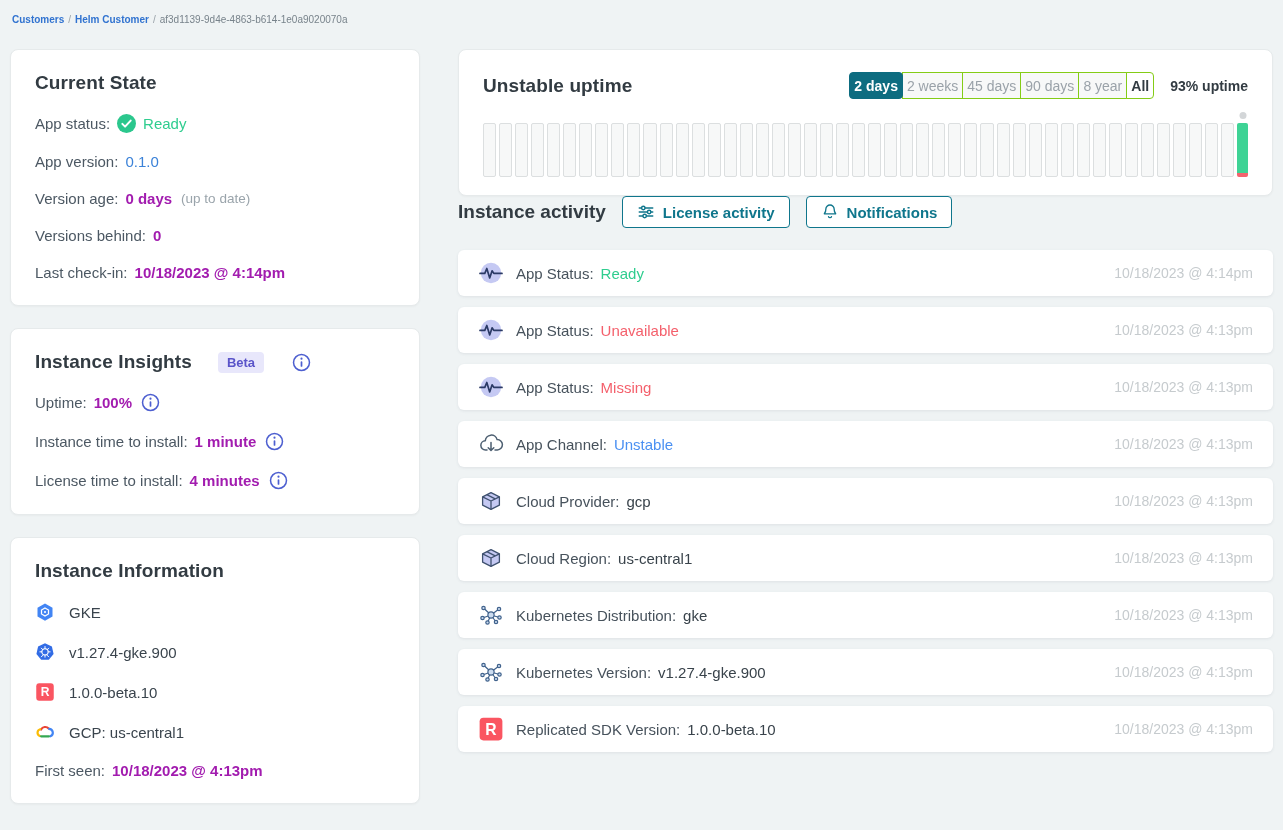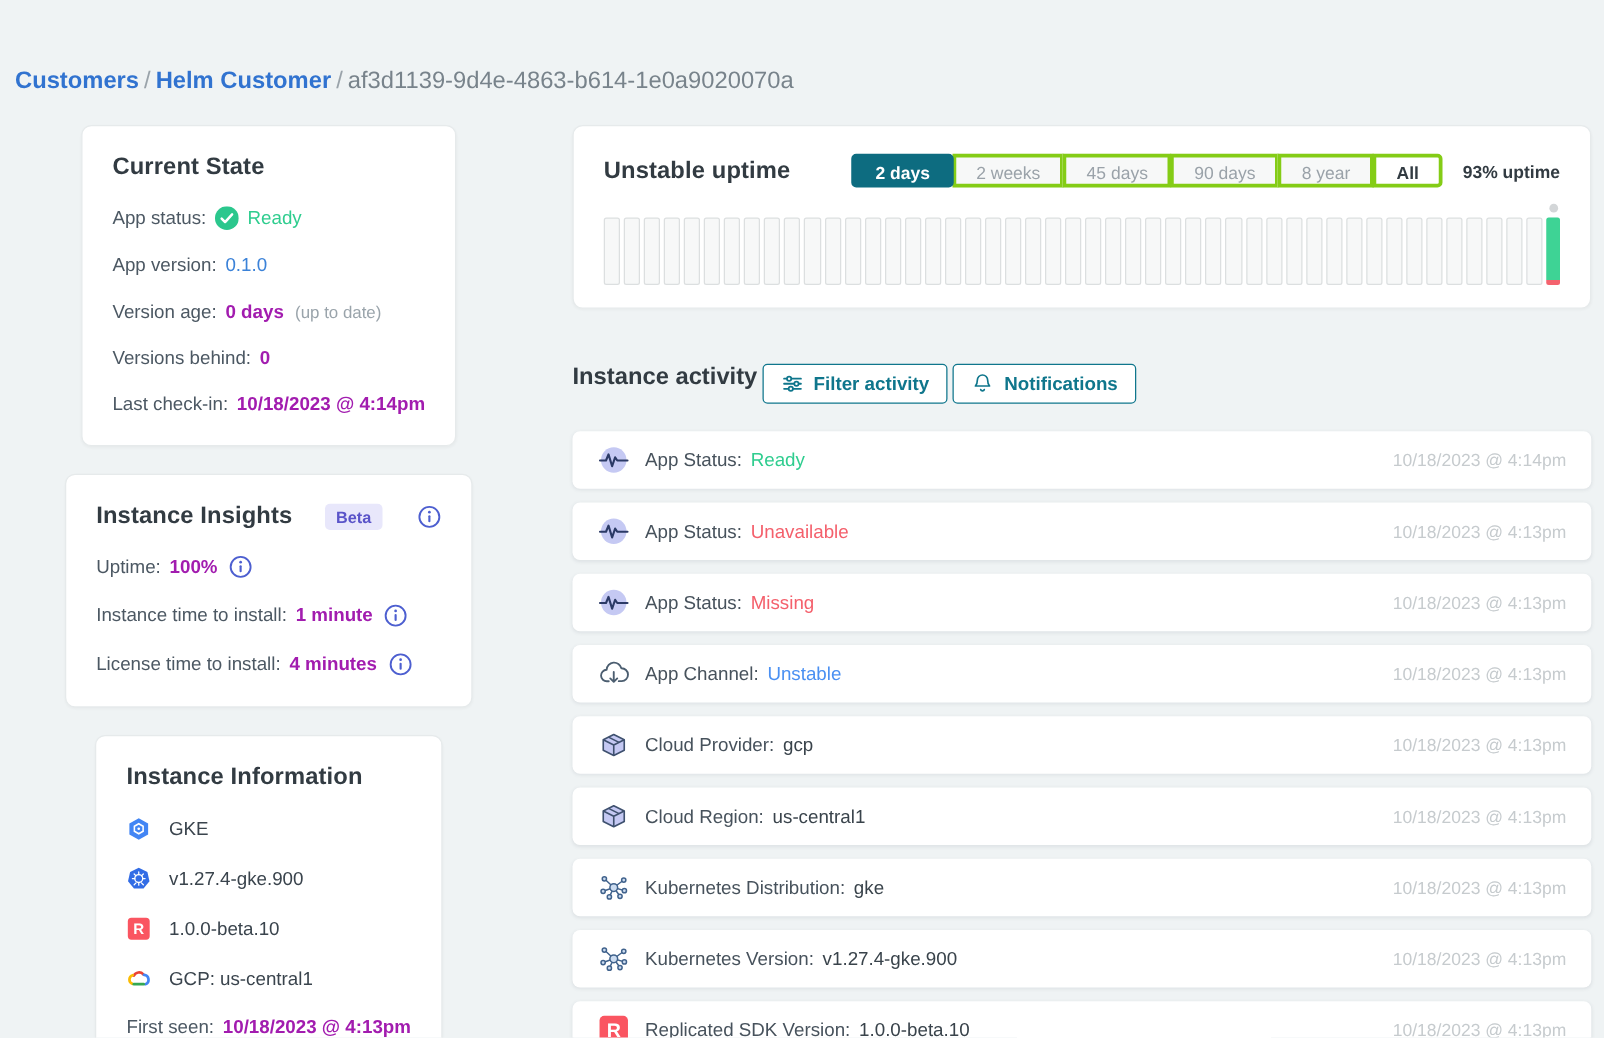--- a/index.html
+++ b/index.html
@@ -1,28 +1,28 @@
 <!DOCTYPE html>
 <html><head>
 <meta charset="utf-8">
 <style>
   * { box-sizing: border-box; margin: 0; padding: 0; }
   html,body { width:1283px; height:830px; overflow:hidden; }
   body { background:#eff3f4; font-family:"Liberation Sans", sans-serif; color:#39434b; }
   .page { padding:10px 10px 0 10px; }
 
   
-  .breadcrumb { font-size:19px; padding:4px 2px 0 2px; color:#78838b;margin-top:40px; }
+  .breadcrumb { font-size:10px; padding:4px 2px 0 2px; color:#78838b; }
   .bc-link { color:#3173d0; font-weight:600; text-decoration:none; cursor:pointer; }
   .bc-sep { color:#9aa3aa; margin:0 4px; }
   .bc-current { color:#78838b; }
 
   
   .columns { display:flex; gap:38px; margin-top:24px; align-items:flex-start; }
-  .left-col { width:410px; flex:0 0 410px; display:flex; flex-direction:column; gap:22px;align-items:center; }
+  .left-col { width:410px; flex:0 0 410px; display:flex; flex-direction:column; gap:22px; }
   .right-col { flex:1; min-width:0; }
 
   .card { background:#fff; border:1px solid #e6eaeb; border-radius:8px;
           box-shadow:0 1px 2px rgba(40,50,60,.04); padding:22px 24px 24px 24px; }
   .card-title { font-size:19px; font-weight:700; color:#323b42; letter-spacing:.1px; }
   .card-title-row { display:flex; align-items:center; gap:26px; }
 
   .card-row { margin-top:20px; display:flex; align-items:center; gap:7px; font-size:15px; }
   .row-label { color:#4c5863; }
   .row-value.bold { font-weight:700; color:#a21caf; }
@@ -38,40 +38,40 @@
   .info-ic svg { width:19px; height:19px; }
 
   .beta-badge { background:#e8e7fb; color:#5a54c9; font-size:13px; font-weight:600;
                 padding:3px 9px; border-radius:4px; }
 
   
   .uptime-card { padding:22px 24px 18px 24px; }
   .uptime-head { display:flex; align-items:center; justify-content:space-between; }
   .uptime-controls { display:flex; align-items:center; }
   .range-group { display:flex; }
-  .seg { font-family:inherit; font-size:14px; padding:4px 16px; height:27px; background:#f7f8f8;
-         color:#9aa2a9; border:3px solid #84cc16; margin-left:-1px; cursor:pointer; }
+  .seg { font-family:inherit; font-size:14px; padding:4px 4px; height:27px; background:#f7f8f8;
+         color:#9aa2a9; border:1px solid #84cc16; margin-left:-1px; cursor:pointer; }
   .seg:first-child { border-radius:4px 0 0 4px; margin-left:0; }
   .seg.last { border-radius:0 4px 4px 0; background:#fff; color:#323b42; font-weight:600; }
   .seg.active { background:#0d6c80; border-color:#0d6c80; color:#fff; font-weight:600;
                 border-radius:4px; position:relative; z-index:1; }
   .uptime-pct { font-size:14px; font-weight:600; color:#323b42; margin-left:16px; white-space:nowrap; }
 
   .chart { display:flex; gap:3px; height:54px; margin-top:24px; align-items:stretch; }
   .bar { flex:1; background:#f7f8f8; border:1px solid #dcdfe0; border-radius:2px; cursor:pointer; }
   .bar.green { border:none; display:flex; flex-direction:column; position:relative; }
   .bar.green .up { flex:1; background:#3ed395; border-radius:2px 2px 0 0; }
   .bar.green .down { background:#f4636e; border-radius:0 0 2px 2px; }
   .dot { position:absolute; top:-11px; left:50%; transform:translateX(-50%);
          width:7px; height:7px; border-radius:50%; background:#d3d6d8; }
   .chart-labels { display:flex; justify-content:space-between; margin-top:7px;
                   font-size:14px; font-weight:600; color:#3f4a52; }
 
   
-  .activity-head { display:flex; align-items:flex-start; gap:4px; margin-top:44px; }
+  .activity-head { display:flex; align-items:center; gap:16px; }
   .section-title { font-size:19px; font-weight:700; color:#323b42; }
   .teal-btn { display:inline-flex; align-items:center; gap:8px; background:#fff;
               border:1px solid #0f768c; color:#0f768c; font-family:inherit; font-size:15px;
               font-weight:600; border-radius:4px; padding:0 14px; height:32px; cursor:pointer; }
   .btn-ic { width:18px; height:18px; display:inline-flex; }
   .btn-ic svg { width:18px; height:18px; }
 
   .activity-rows { margin-top:22px; }
   .activity-row { background:#fff; border-radius:6px; box-shadow:0 1px 3px rgba(70,80,95,.10);
                   height:46px; display:flex; align-items:center; padding:0 20px;
@@ -307,21 +307,21 @@
         <span class="section-title">Instance activity</span>
         <button class="teal-btn">
           <span class="btn-ic" id="filter-ic">
               <svg viewBox="0 0 20 20" stroke="#0f768c" stroke-width="1.6" stroke-linecap="round" fill="none">
                 <path d="M2.5 5.5h15M2.5 10h15M2.5 14.5h15"></path>
                 <circle cx="7" cy="5.5" r="1.9" fill="#fff"></circle>
                 <circle cx="13.5" cy="10" r="1.9" fill="#fff"></circle>
                 <circle cx="8.5" cy="14.5" r="1.9" fill="#fff"></circle>
               </svg>
             </span>
-          <span>Filter activity</span>
+          <span>License activity</span>
         </button>
         <button class="teal-btn">
           <span class="btn-ic" id="bell-ic">
               <svg viewBox="0 0 20 20" fill="none" stroke="#0f768c" stroke-width="1.5" stroke-linecap="round" stroke-linejoin="round">
                 <path d="M10 2.2a4.6 4.6 0 0 1 4.6 4.6c0 3.4.9 4.4 1.7 5.2H3.7c.8-.8 1.7-1.8 1.7-5.2A4.6 4.6 0 0 1 10 2.2z"></path>
                 <path d="M8.4 15.2a1.7 1.7 0 0 0 3.2 0"></path>
               </svg>
             </span>
           <span>Notifications</span>
         </button>

